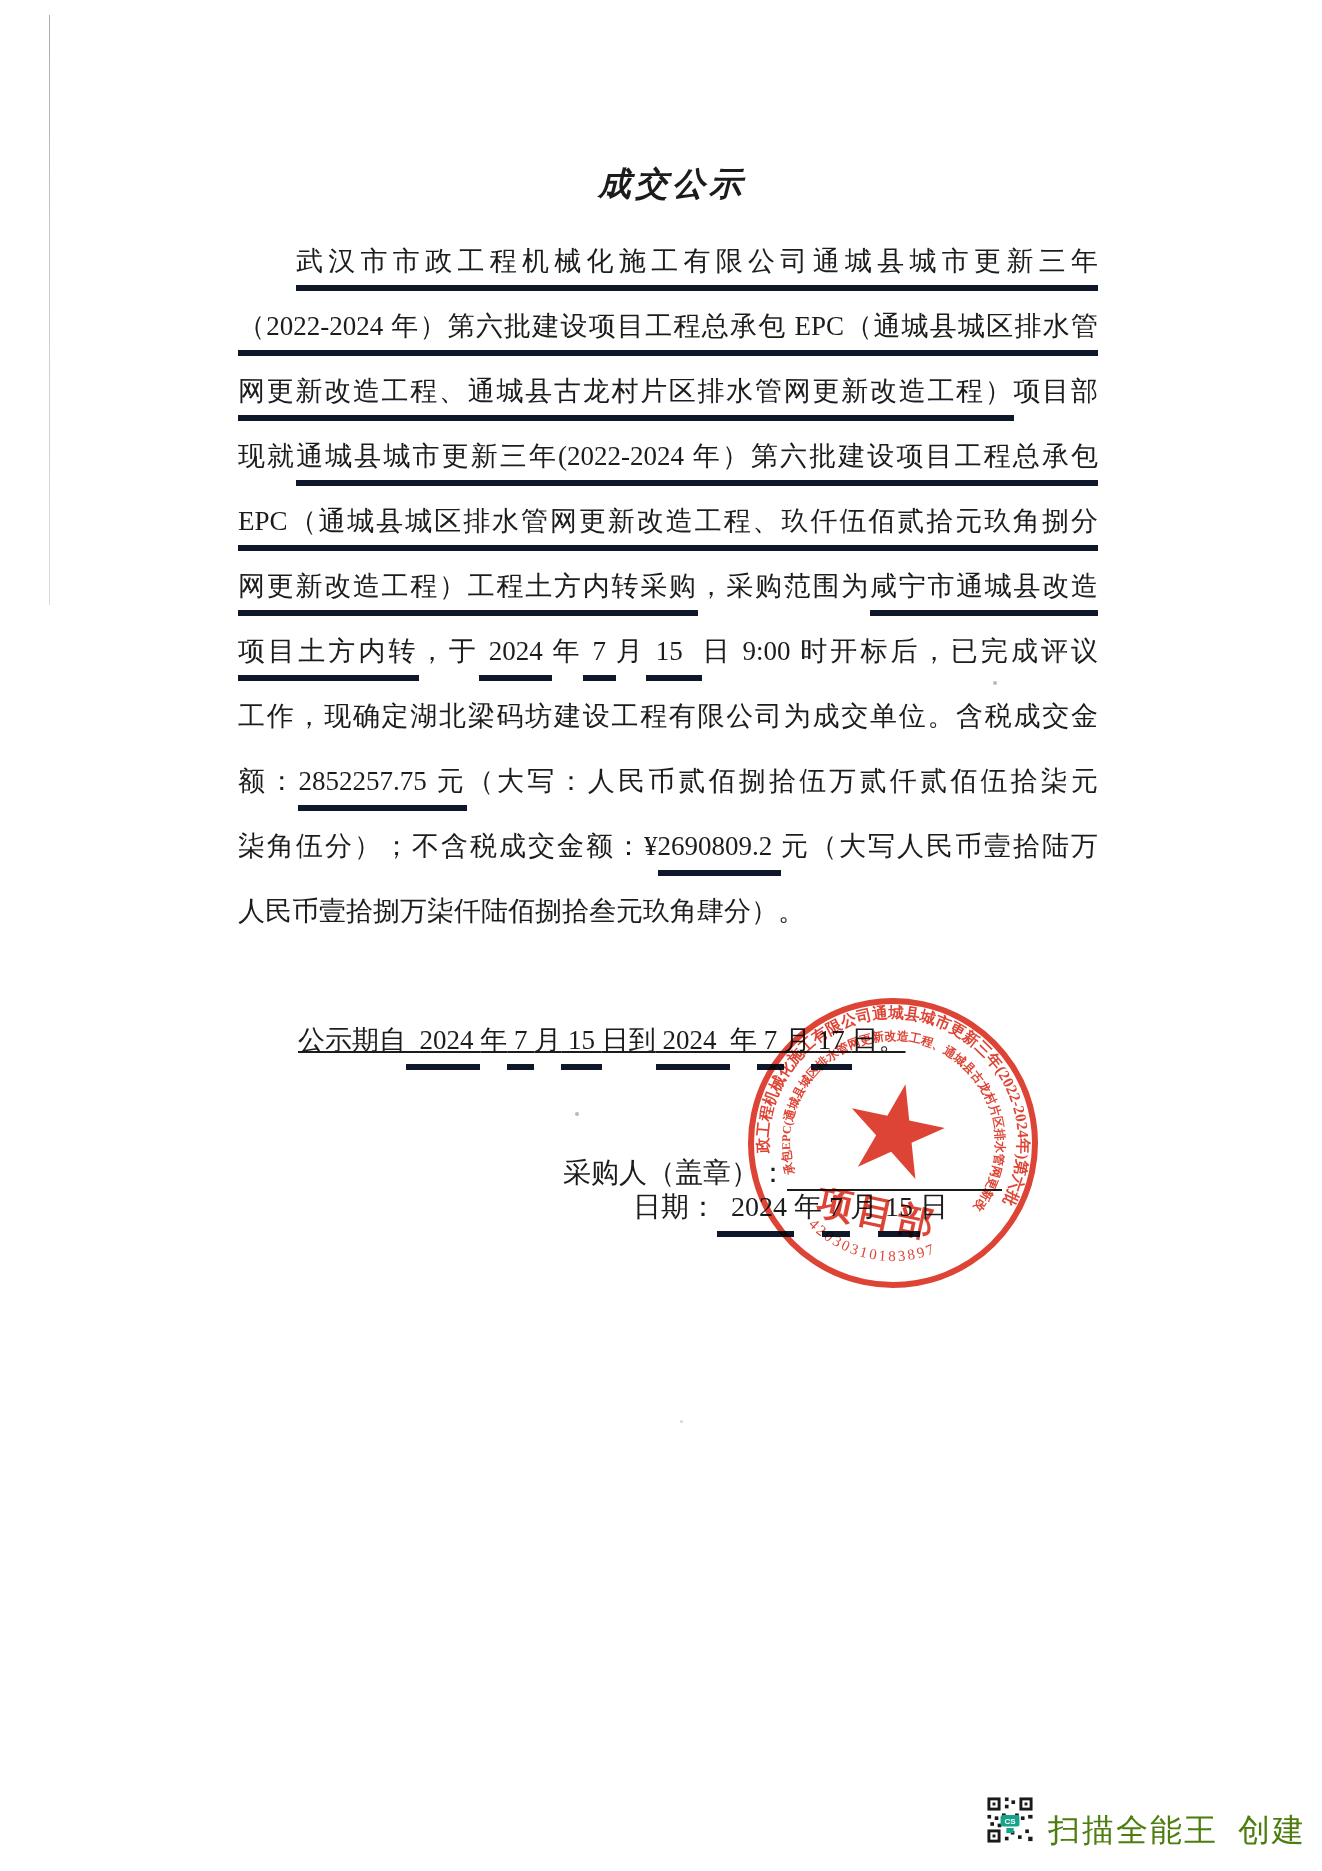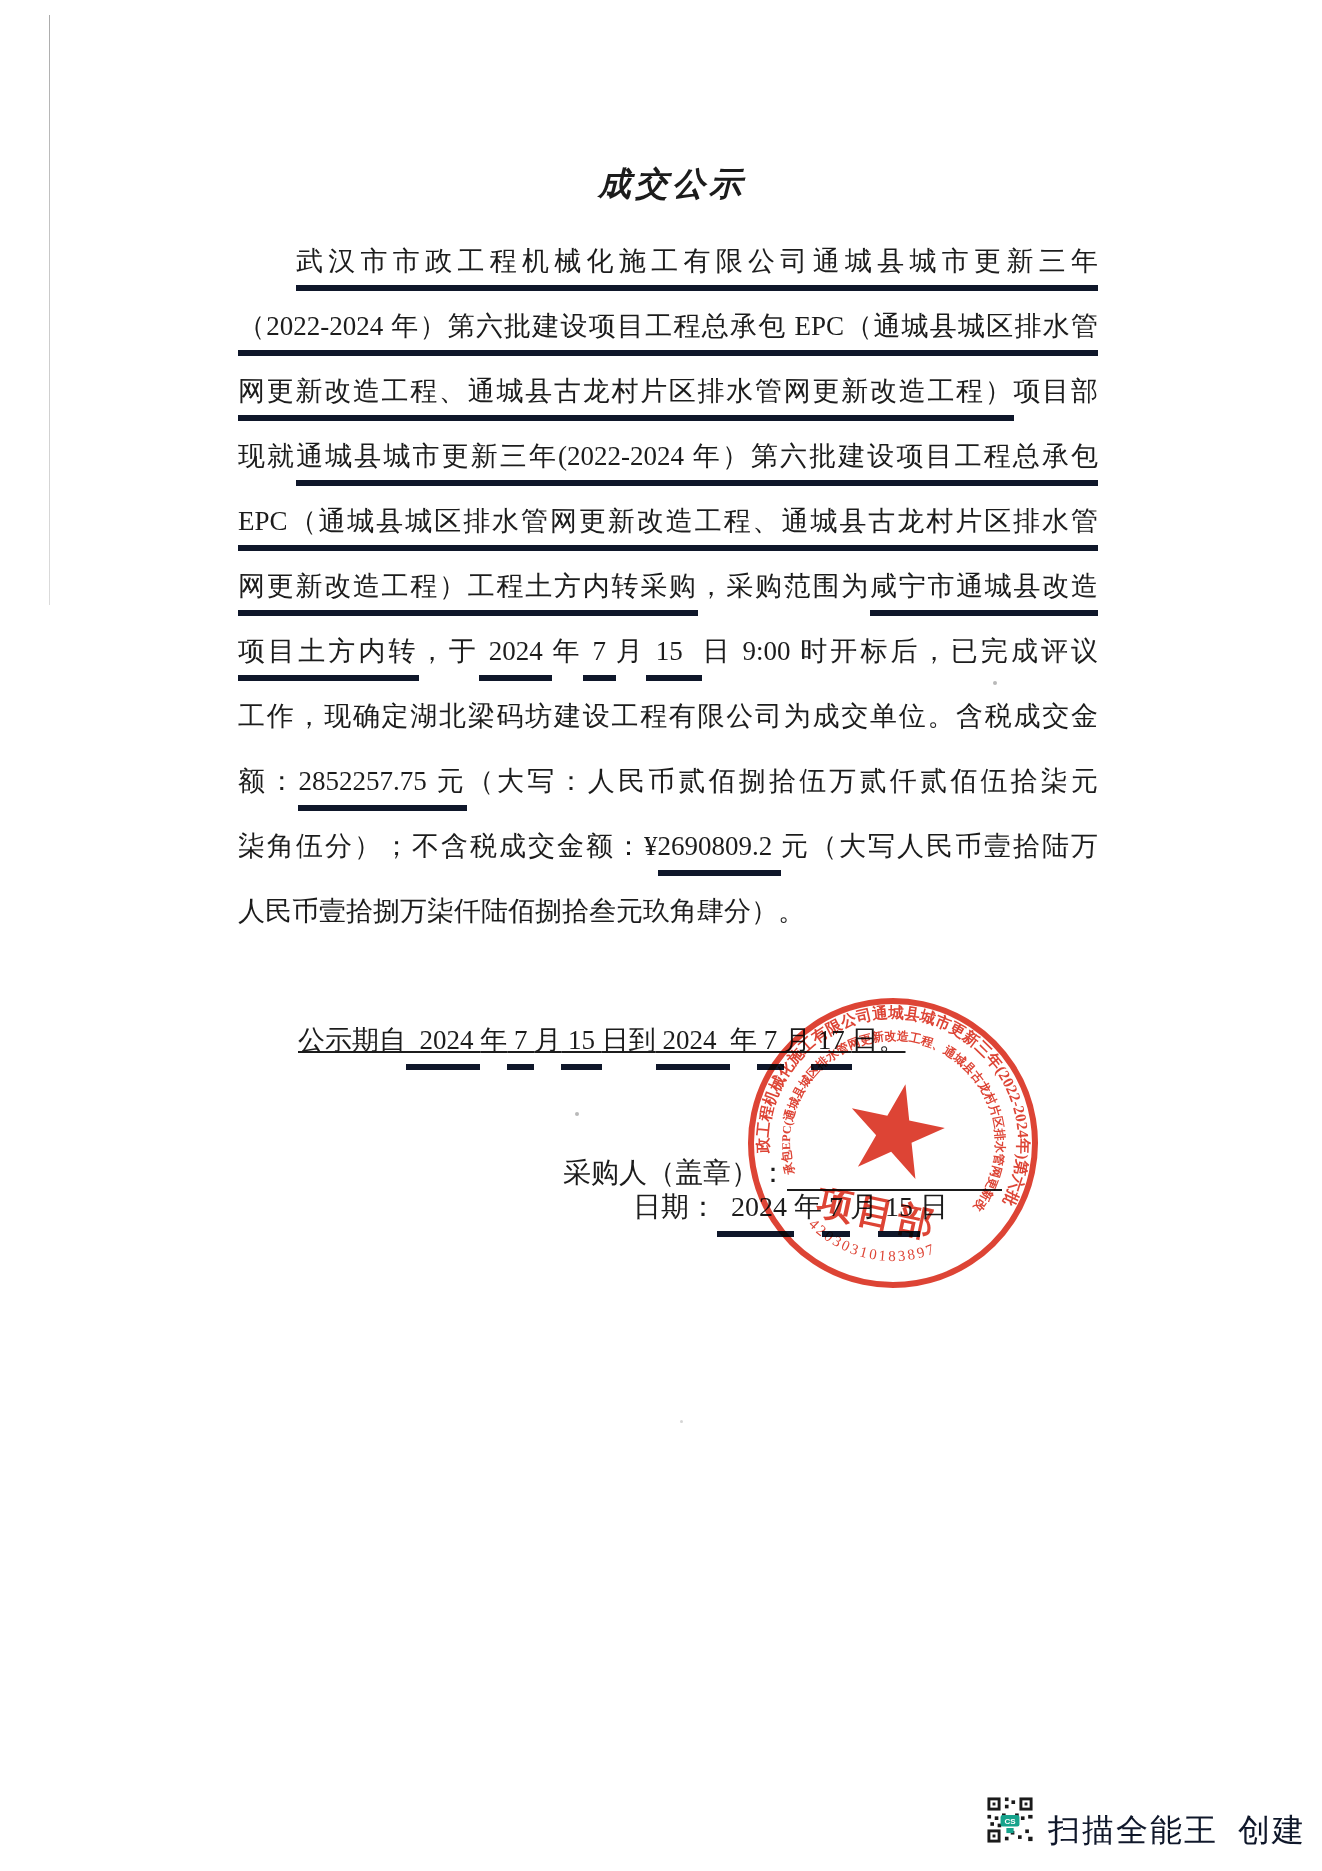--- a/index.html
+++ b/index.html
@@ -53,42 +53,42 @@
   }
   .stamp{
     position:absolute;left:743px;top:993px;width:300px;height:300px;
     mix-blend-mode:multiply;opacity:.88;
   }
   .footer{
     position:absolute;left:986px;top:1783px;width:320px;height:70px;
     display:flex;align-items:flex-end;gap:14px;
   }
   .footer-credit{
-    font-size:32px;color:#0f172a;letter-spacing:2px;white-space:nowrap;
+    font-size:32px;color:#4d7c0f;letter-spacing:2px;white-space:nowrap;
     font-family:"Liberation Serif","DejaVu Serif",serif;
   }
 </style>
 </head>
 <body>
 
 <div class="page">
 
   <div class="scan-line"></div>
   <div class="speck" style="left:993px;top:681px;width:4px;height:4px;"></div>
   <div class="speck" style="left:575px;top:1112px;width:4px;height:4px;"></div>
   <div class="speck" style="left:680px;top:1420px;width:3px;height:3px;opacity:.6;"></div>
 
   <h1 class="title">成交公示</h1>
 
   <div class="body-text" id="para1">
       <div class="line indent"><span class="u">武汉市市政工程机械化施工有限公司通城县城市更新三年</span></div>
       <div class="line"><span class="u">（2022-2024 年）第六批建设项目工程总承包 EPC（通城县城区排水管</span></div>
       <div class="line"><span class="u">网更新改造工程、通城县古龙村片区排水管网更新改造工程）</span><span>项目部</span></div>
       <div class="line"><span>现就</span><span class="u">通城县城市更新三年(2022-2024 年）第六批建设项目工程总承包</span></div>
-      <div class="line"><span class="u">EPC（通城县城区排水管网更新改造工程、通城县古龙村片区排水管</span></div>
+      <div class="line"><span class="u">EPC（通城县城区排水管网更新改造工程、玖仟伍佰贰拾元玖角捌分</span></div>
       <div class="line"><span class="u">网更新改造工程）工程土方内转采购</span><span>，采购范围为</span><span class="u">咸宁市通城县改造</span></div>
       <div class="line"><span class="u">项目土方内转</span><span>，于</span><span class="u">&nbsp;2024&nbsp;</span><span>年</span><span class="u">&nbsp;7&nbsp;</span><span>月</span><span class="u">&nbsp;15&nbsp;&nbsp;</span><span>日 9:00 时开标后，已完成评议</span></div>
       <div class="line"><span>工作，现确定湖北梁码坊建设工程有限公司为成交单位。含税成交金</span></div>
       <div class="line"><span>额：</span><span class="u">2852257.75 元</span><span>（大写：人民币贰佰捌拾伍万贰仟贰佰伍拾柒元</span></div>
       <div class="line"><span>柒角伍分）；不含税成交金额：¥</span><span class="u">2690809.2&nbsp;</span><span>元（大写人民币壹拾陆万</span></div>
       <div class="line last"><span>人民币壹拾捌万柒仟陆佰捌拾叁元玖角肆分）。</span></div>
     </div>
 
   <div class="notice-line" id="noticePeriod"><span>公示期自</span><span class="u">&nbsp;&nbsp;2024&nbsp;</span><span>年</span><span class="u">&nbsp;7&nbsp;</span><span>月</span><span class="u">&nbsp;15&nbsp;</span><span>日到</span><span class="u">&nbsp;2024&nbsp;&nbsp;</span><span>年</span><span class="u">&nbsp;7&nbsp;</span><span>月</span><span class="u">&nbsp;17&nbsp;</span><span>日。</span></div>
 

